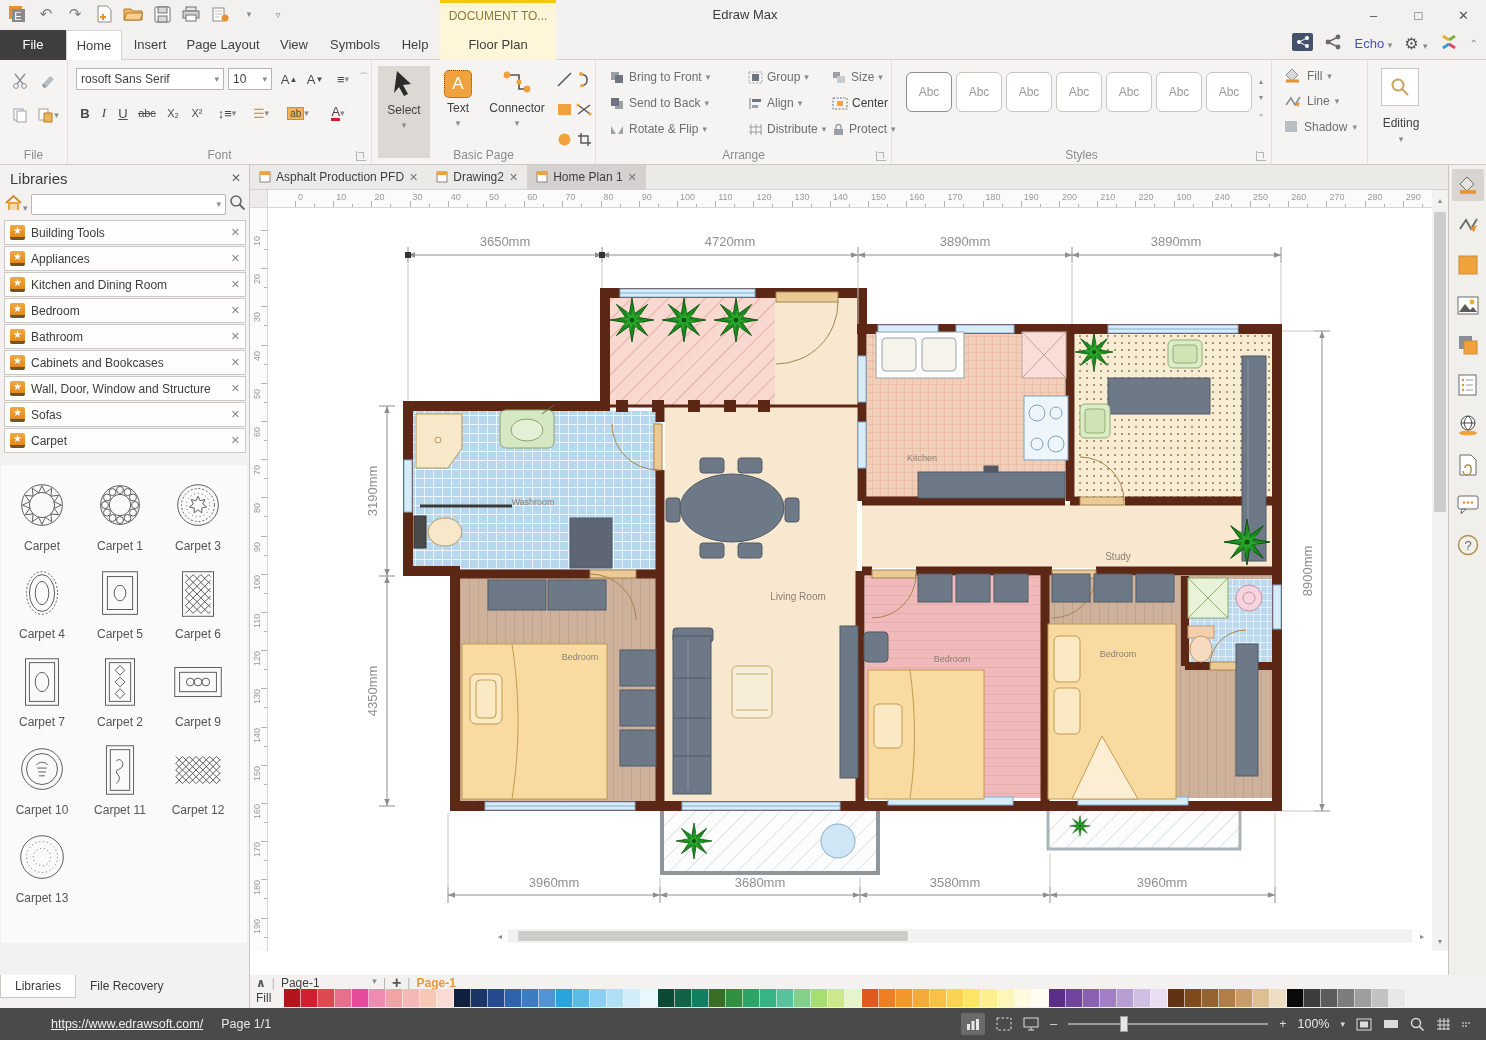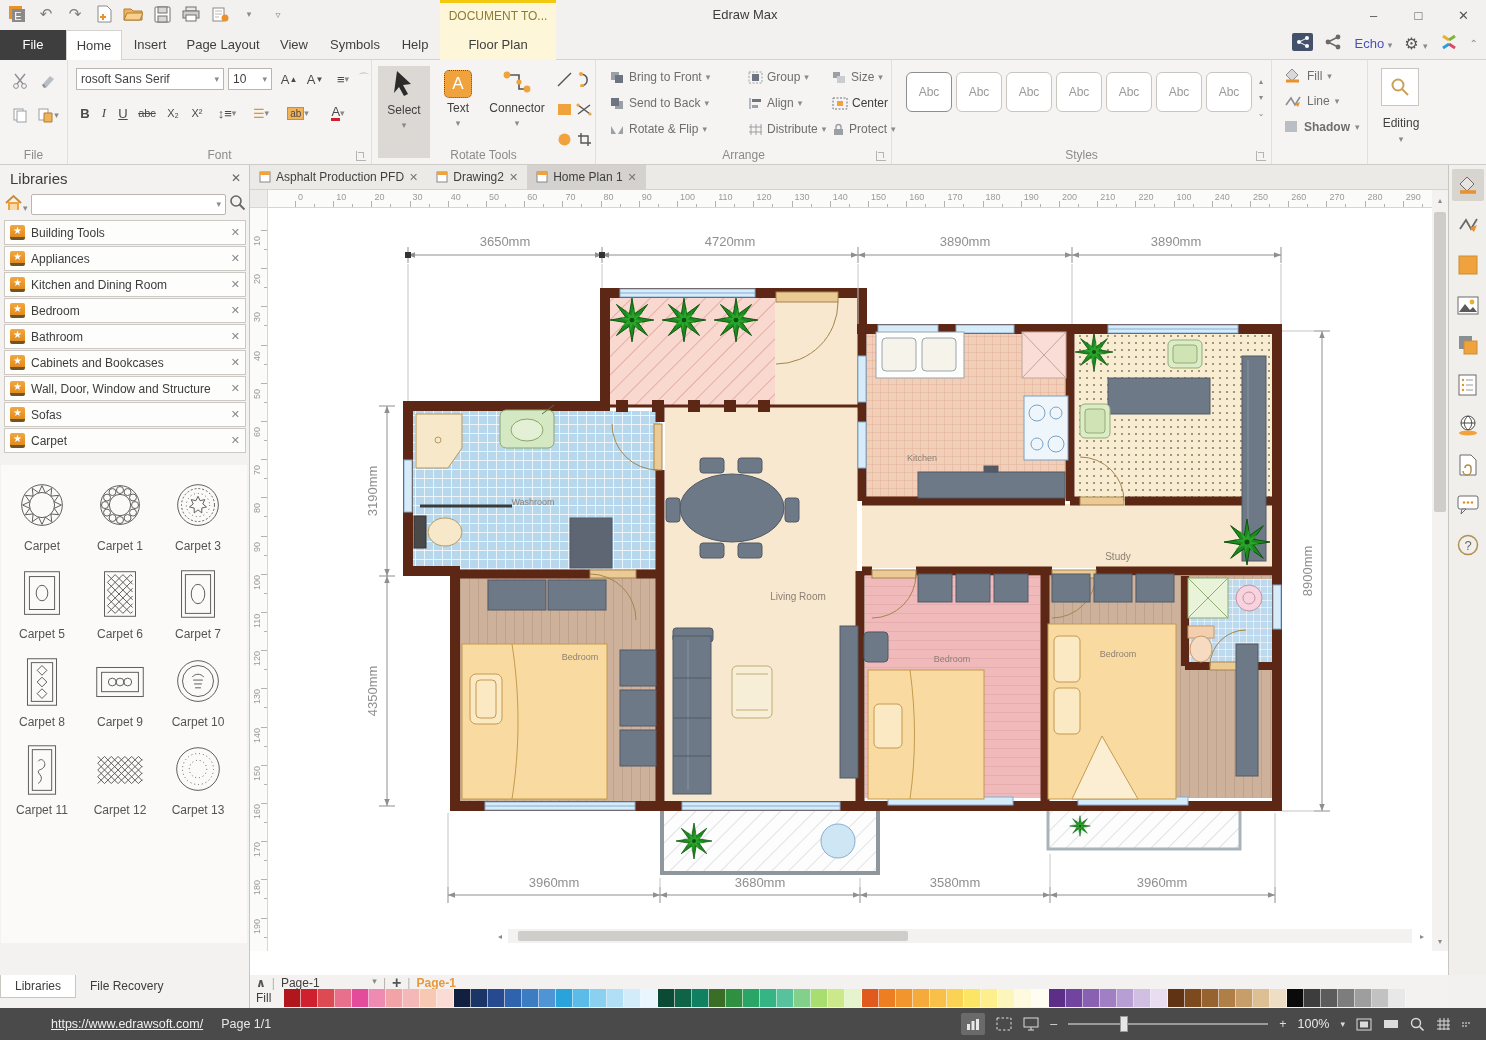--- a/index.html
+++ b/index.html
@@ -311,21 +311,21 @@
       <span class="fbtn" style="left:180px;top:68px;">
           <svg width="15" height="15">
             <circle cx="7.5" cy="7.5" r="6" fill="#f0a23c"></circle>
           </svg>
         </span>
       <span class="fbtn" style="left:200px;top:68px;">
           <svg width="15" height="15">
             <path d="M4 1v10h10M1 4h10V14" fill="none" stroke="#555" stroke-width="1.4"></path>
           </svg>
         </span>
-      <div class="glabel">Rotate Tools</div>
+      <div class="glabel">Basic Page</div>
     </div>
 
     <div class="rgrp" style="left:596px;width:296px;">
       <div class="arritem" style="left:14px;top:10px;">
           <svg width="15" height="13">
             <rect x="1" y="1" width="8" height="8" fill="#9aa0a6"></rect>
             <rect x="5" y="4" width="8" height="8" fill="#6e7480"></rect>
           </svg>
           <span>Bring to Front</span>
           <span class="da">▾</span>
@@ -421,21 +421,21 @@
           <span class="da">▾</span>
         </div>
       <div class="effitem" style="left:12px;top:34px;">
           <svg width="18" height="14">
             <path d="M2 11l5-7 4 7 5-8" fill="none" stroke="#8a8f96" stroke-width="1.6"></path>
             <path d="M11 10l5-2-2 5z" fill="#e8912d"></path>
           </svg>
           <span>Line</span>
           <span class="da">▾</span>
         </div>
-      <div class="effitem" style="left:12px;top:60px;font-weight:bold;">
+      <div class="effitem" style="left:12px;top:60px;">
           <svg width="15" height="14">
             <rect x="1" y="1" width="12" height="11" fill="#b9bec4"></rect>
           </svg>
           <span>Shadow</span>
           <span class="da">▾</span>
         </div>
     </div>
 
     <div class="rgrp" style="left:1368px;width:66px;border-right:none;">
       <div style="position:absolute;left:13px;top:8px;width:38px;height:38px;border:1px solid #c9c5c1;background:#fff;display:flex;align-items:center;justify-content:center;">
@@ -543,20 +543,28 @@
           <div class="carpname">Carpet 1</div>
         </div>
         <div class="carp">
           <svg width="62" height="62" viewBox="0 0 64 62" fill="none" stroke="#5a5a5a" stroke-width="1">
             <circle cx="32" cy="30" r="21"></circle>
             <circle cx="32" cy="30" r="17" stroke-dasharray="2 2"></circle>
             <polygon points="32.0,21.0 34.2,25.5 39.0,24.4 36.9,28.9 40.8,32.0 35.9,33.1 35.9,38.1 32.0,35.0 28.1,38.1 28.1,33.1 23.2,32.0 27.1,28.9 25.0,24.4 29.8,25.5"></polygon>
             <circle cx="32" cy="30" r="12" stroke-dasharray="1 3"></circle>
           </svg>
           <div class="carpname">Carpet 3</div>
+        </div>
+        <div class="carp">
+          <svg width="62" height="62" viewBox="0 0 64 62" fill="none" stroke="#5a5a5a" stroke-width="1">
+            <ellipse cx="32" cy="30" rx="16" ry="22" stroke-dasharray="2 2"></ellipse>
+            <ellipse cx="32" cy="30" rx="13" ry="19"></ellipse>
+            <ellipse cx="32" cy="30" rx="7" ry="12"></ellipse>
+          </svg>
+          <div class="carpname">Carpet 4</div>
         </div>
         <div class="carp">
           <svg width="62" height="62" viewBox="0 0 64 62" fill="none" stroke="#5a5a5a" stroke-width="1">
             <rect x="14" y="8" width="36" height="44"></rect>
             <rect x="19" y="13" width="26" height="34"></rect>
             <ellipse cx="32" cy="30" rx="6" ry="8"></ellipse>
           </svg>
           <div class="carpname">Carpet 5</div>
         </div>
         <div class="carp">
@@ -590,21 +598,21 @@
             <ellipse cx="32" cy="31" rx="7" ry="10"></ellipse>
           </svg>
           <div class="carpname">Carpet 7</div>
         </div>
         <div class="carp">
           <svg width="62" height="62" viewBox="0 0 64 62" fill="none" stroke="#5a5a5a" stroke-width="1">
             <rect x="17" y="7" width="30" height="48"></rect>
             <rect x="21" y="11" width="22" height="40"></rect>
             <path d="M32 14l5 5-5 5-5-5zM32 26l5 5-5 5-5-5zM32 38l5 5-5 5-5-5z"></path>
           </svg>
-          <div class="carpname">Carpet 8</div>
+          <div class="carpname">Carpet 2</div>
         </div>
         <div class="carp">
           <svg width="62" height="62" viewBox="0 0 64 62" fill="none" stroke="#5a5a5a" stroke-width="1">
             <rect x="8" y="16" width="48" height="30"></rect>
             <rect x="13" y="21" width="38" height="20"></rect>
             <circle cx="24" cy="31" r="4"></circle>
             <circle cx="32" cy="31" r="4"></circle>
             <circle cx="40" cy="31" r="4"></circle>
           </svg>
           <div class="carpname">Carpet 9</div>

